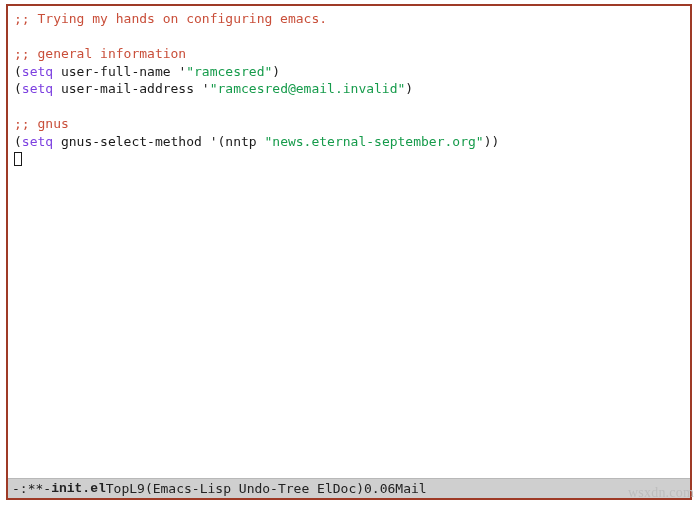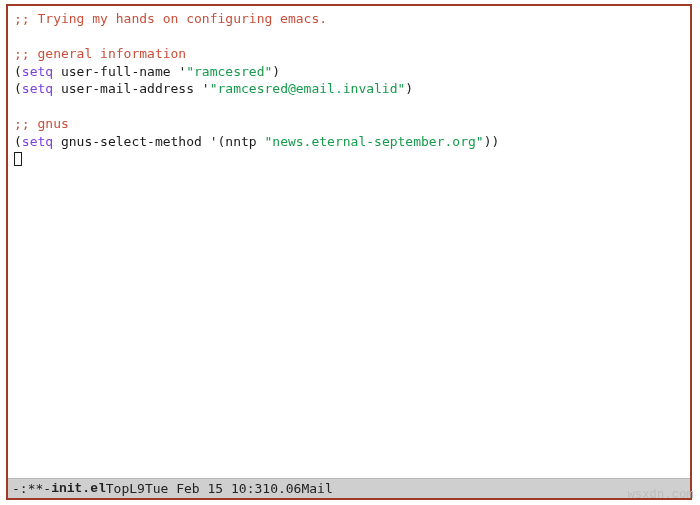--- a/index.html
+++ b/index.html
@@ -49,38 +49,38 @@
       font-size: 13px;
       display: flex;
       align-items: center;
       padding: 0 4px;
       white-space: pre;
     }
     .modeline .buf { font-weight: bold; font-family: Liberation Mono, monospace; }
     .watermark {
       position: absolute;
       right: 6px; bottom: 2px;
-      font-size: 12px;
-      font-family: Liberation Mono, monospace;
+      font-size: 14px;
+      font-family: Liberation Serif, serif;
       color: #bdbdbd;
       letter-spacing: 0.2px;
     }
   </style>
 </head>
 <body>
 
 <div class="frame">
 
   <div class="editor"><span class="comment">;; Trying my hands on configuring emacs.</span>
 
 <span class="comment">;; general information</span>
 <span class="paren">(</span><span class="keyword">setq</span> <span class="symbol">user-full-name</span> <span class="quote">'</span><span class="string">"ramcesred"</span><span class="paren">)</span>
 <span class="paren">(</span><span class="keyword">setq</span> <span class="symbol">user-mail-address</span> <span class="quote">'</span><span class="string">"ramcesred@email.invalid"</span><span class="paren">)</span>
 
 <span class="comment">;; gnus</span>
 <span class="paren">(</span><span class="keyword">setq</span> <span class="symbol">gnus-select-method</span> <span class="quote">'</span><span class="paren">(</span><span class="symbol">nntp</span> <span class="string">"news.eternal-september.org"</span><span class="paren">))</span>
 <span class="cursor"></span></div>
 
-  <div class="modeline"><span>-:**-</span>   <span class="buf">init.el</span>      <span>Top</span> <span>L9</span>      <span>Tue Feb 15 10:31</span> <span>0.06</span> <span>Mail</span></div>
+  <div class="modeline"><span>-:**-</span>   <span class="buf">init.el</span>      <span>Top</span> <span>L9</span>     <span>(Emacs-Lisp Undo-Tree ElDoc)</span>  <span>0.06</span> <span>Mail</span></div>
 
 </div>
 
 <div class="watermark">wsxdn.com</div>
 
 </body></html>

